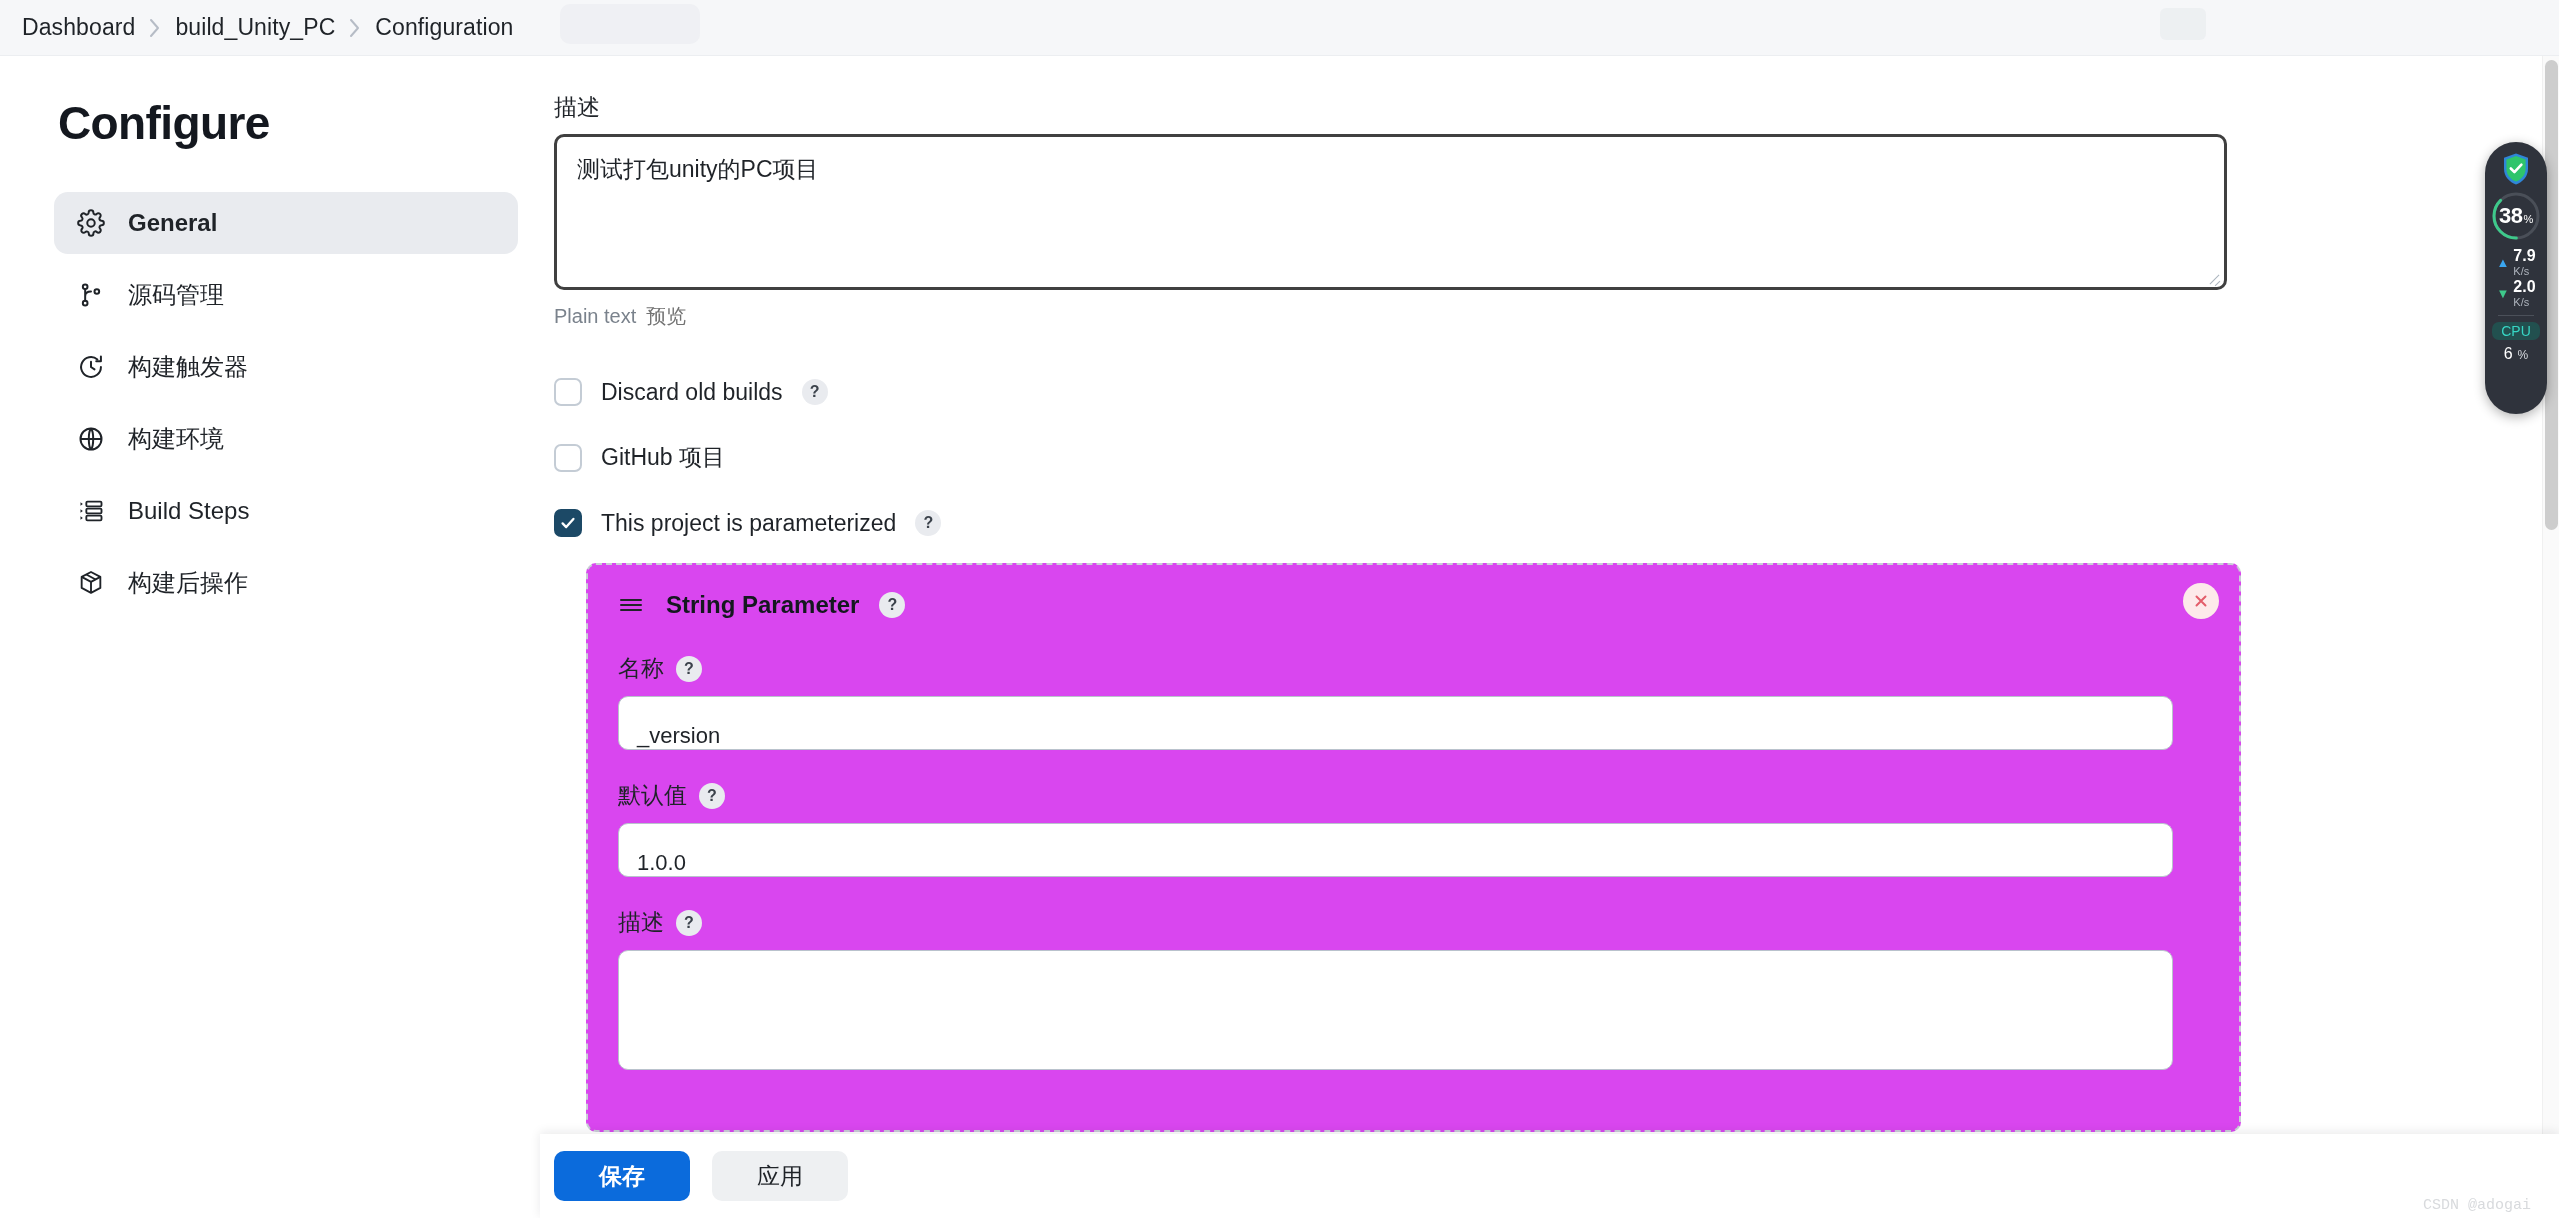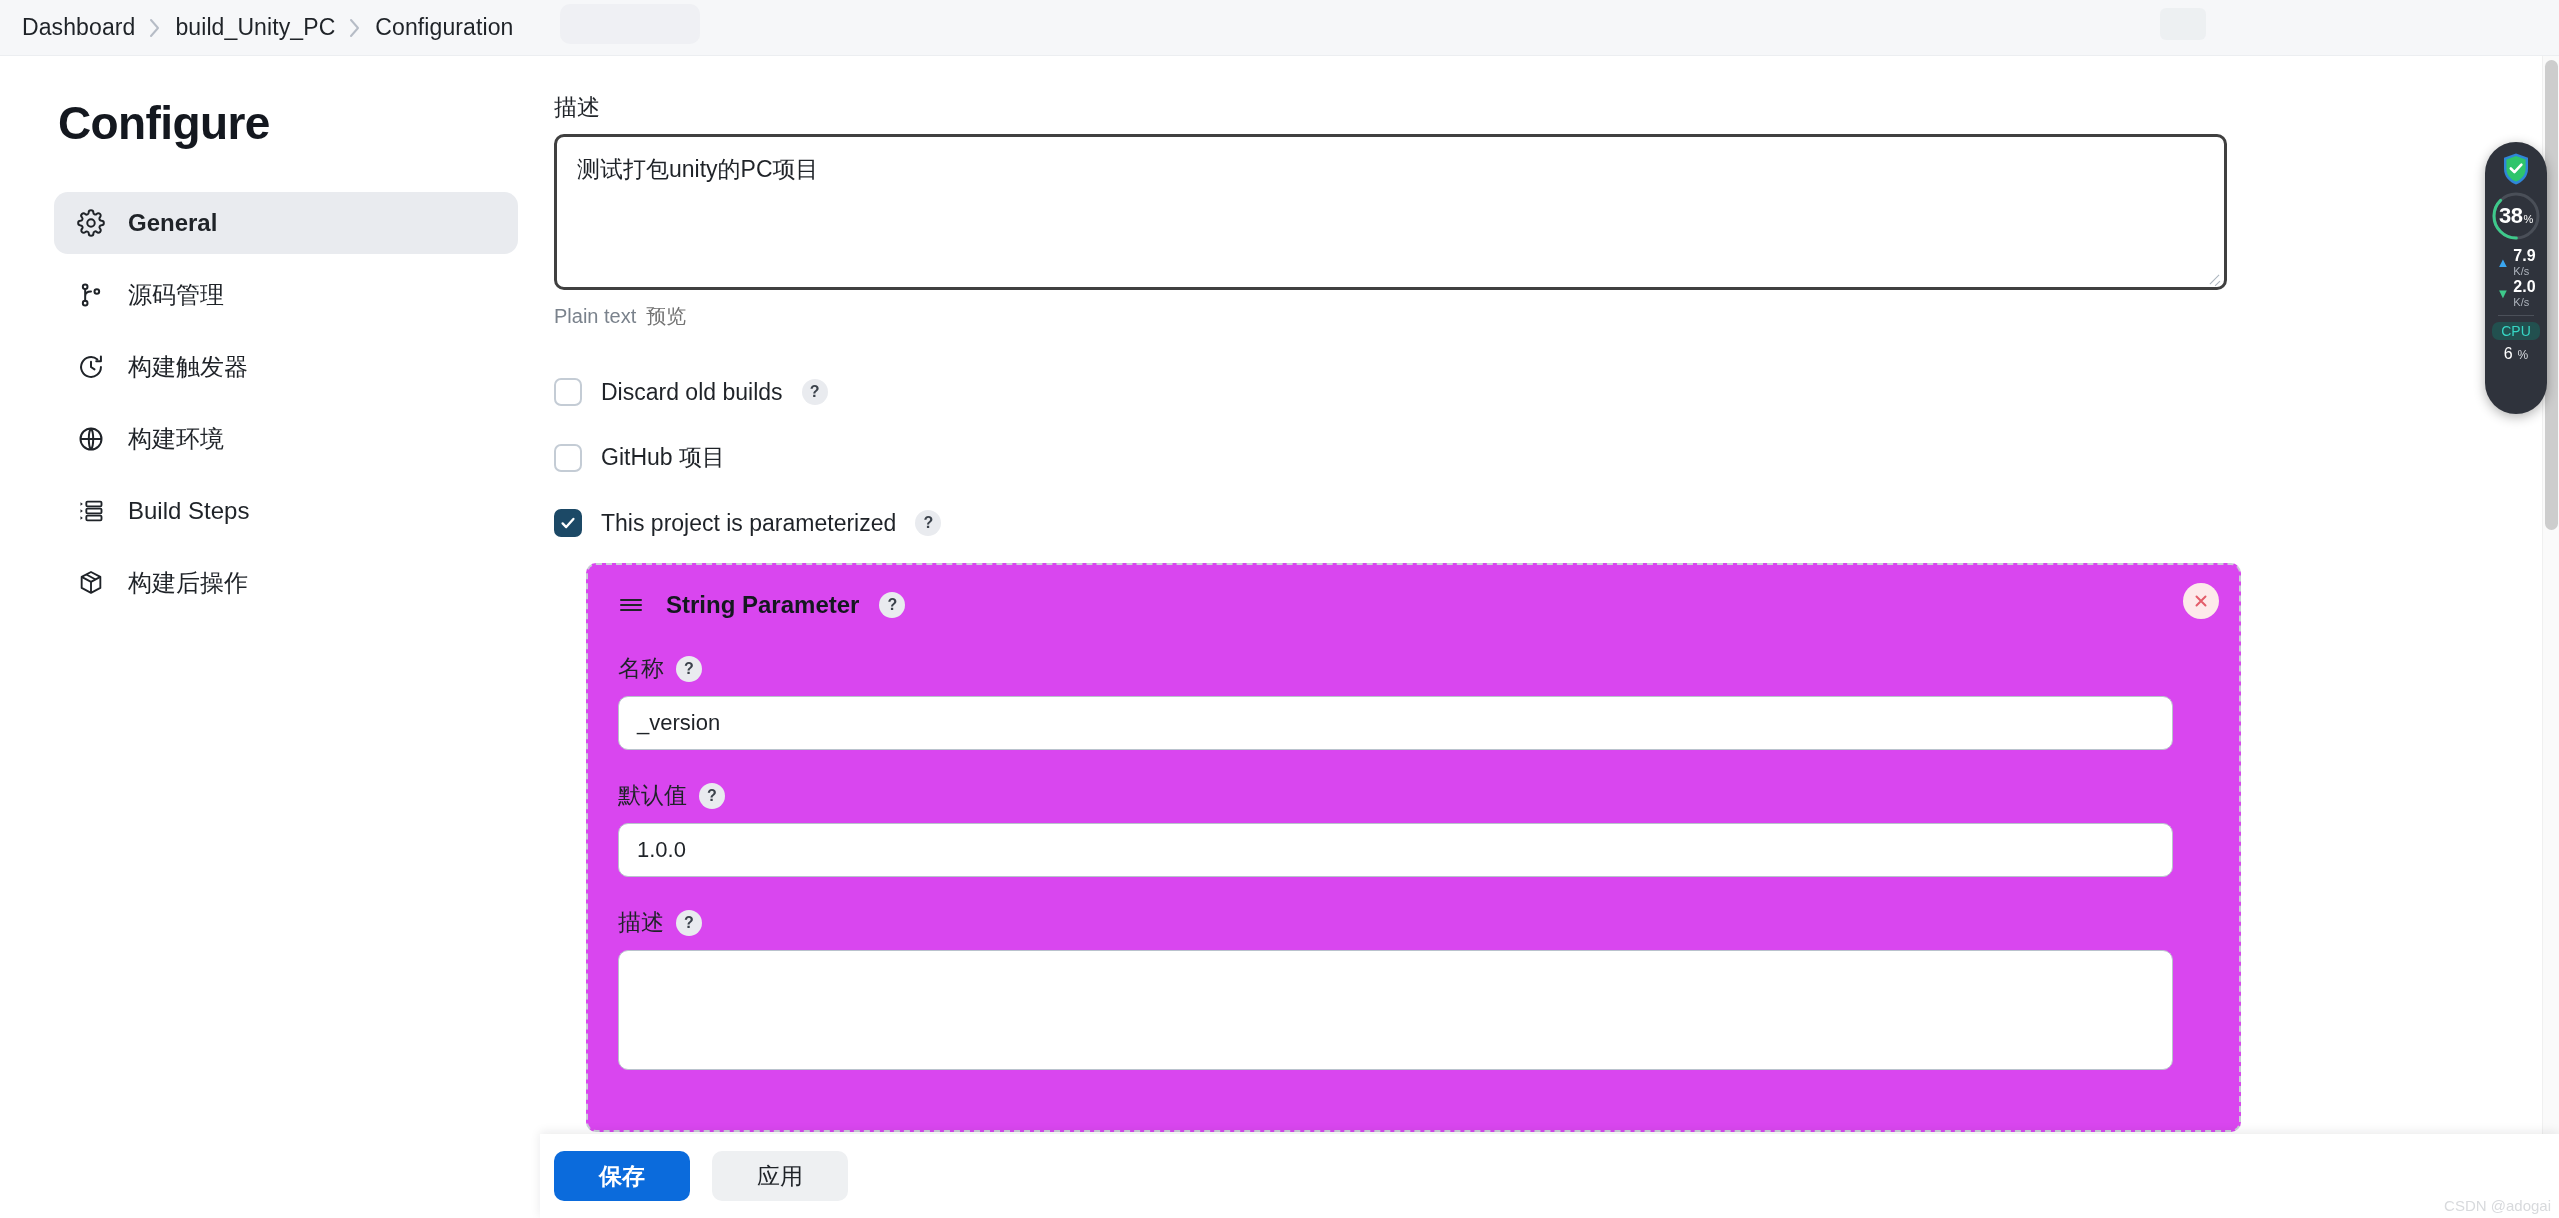--- a/index.html
+++ b/index.html
@@ -222,21 +222,21 @@
   .param-field { margin-bottom: 30px; }
   .param-field .field-label { margin-bottom: 12px; }
   .text-input {
     width: 1555px; height: 54px;
     border: 1px solid #b9c2cc;
     border-radius: 10px;
     background: #fff;
     padding: 0 18px;
     font-size: 22px;
     color: #1f2328;
-    display: flex; align-items: center;
+    display: flex; align-items: flex-end;
   }
   .param-textarea {
     width: 1555px; height: 120px;
     border: 1px solid #b9c2cc;
     border-radius: 10px;
     background: #fff;
   }
 
   
   .action-bar {
@@ -347,25 +347,26 @@
   .cpu-row {
     display: flex; align-items: baseline; gap: 5px;
     color: #fff;
     font-size: 16px;
   }
   .cpu-row .unit { color: #d6d9de; font-size: 12px; }
 
   
   .watermark {
     position: absolute;
-    right: 8px; bottom: 4px;
+    right: 28px; bottom: 4px;
     font-size: 15px;
     color: #d8dadd;
     z-index: 20;
     white-space: nowrap;
+    font-family: Liberation Mono, monospace;
   }
 </style>
 </head>
 <body>
 
 <div id="app">
 
   <div class="breadcrumb-bar">
     <span class="crumb">Dashboard</span>
     <span class="crumb-sep">

